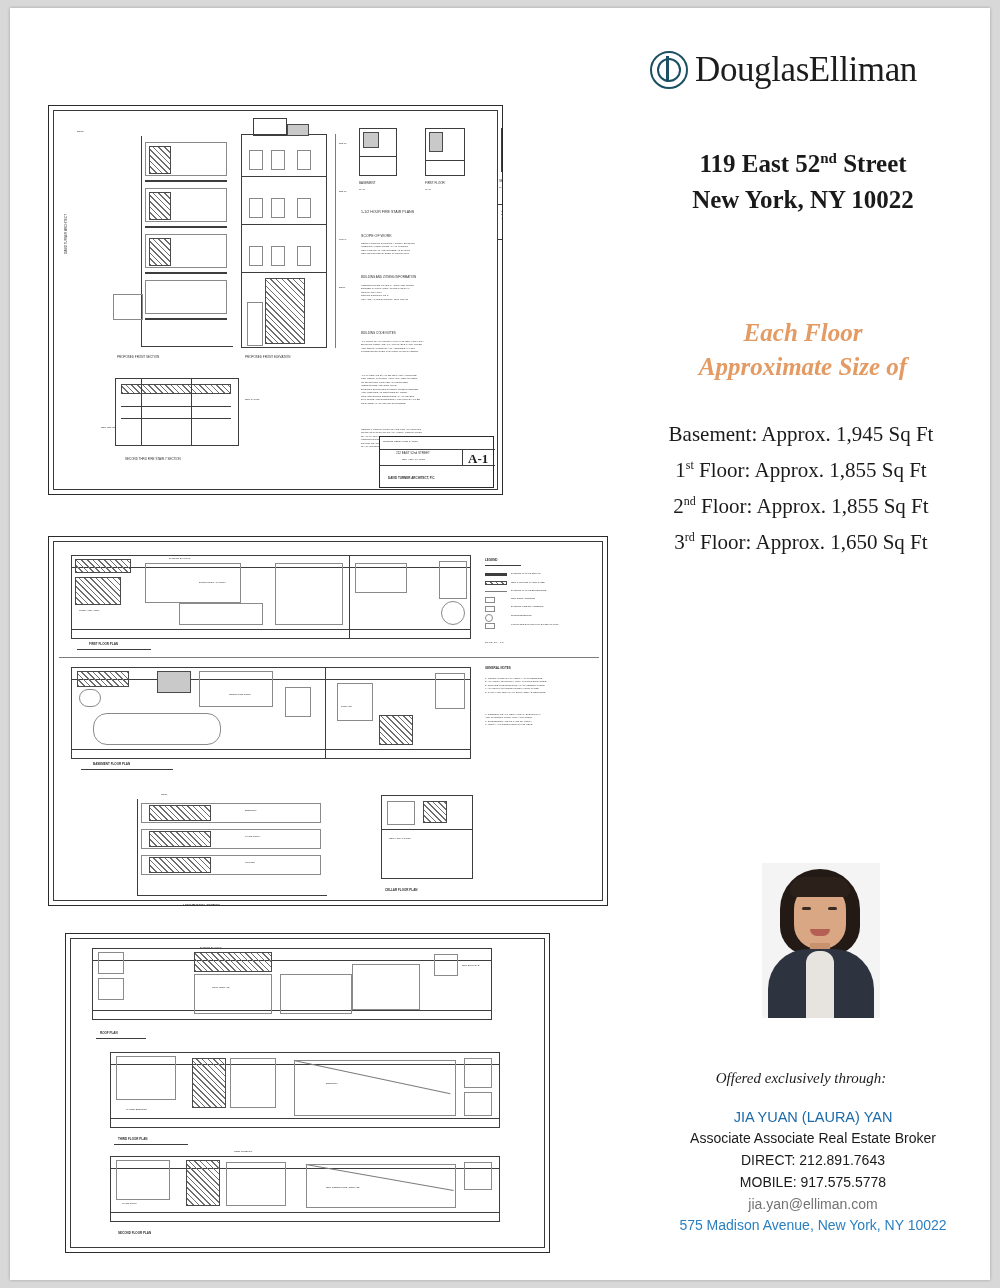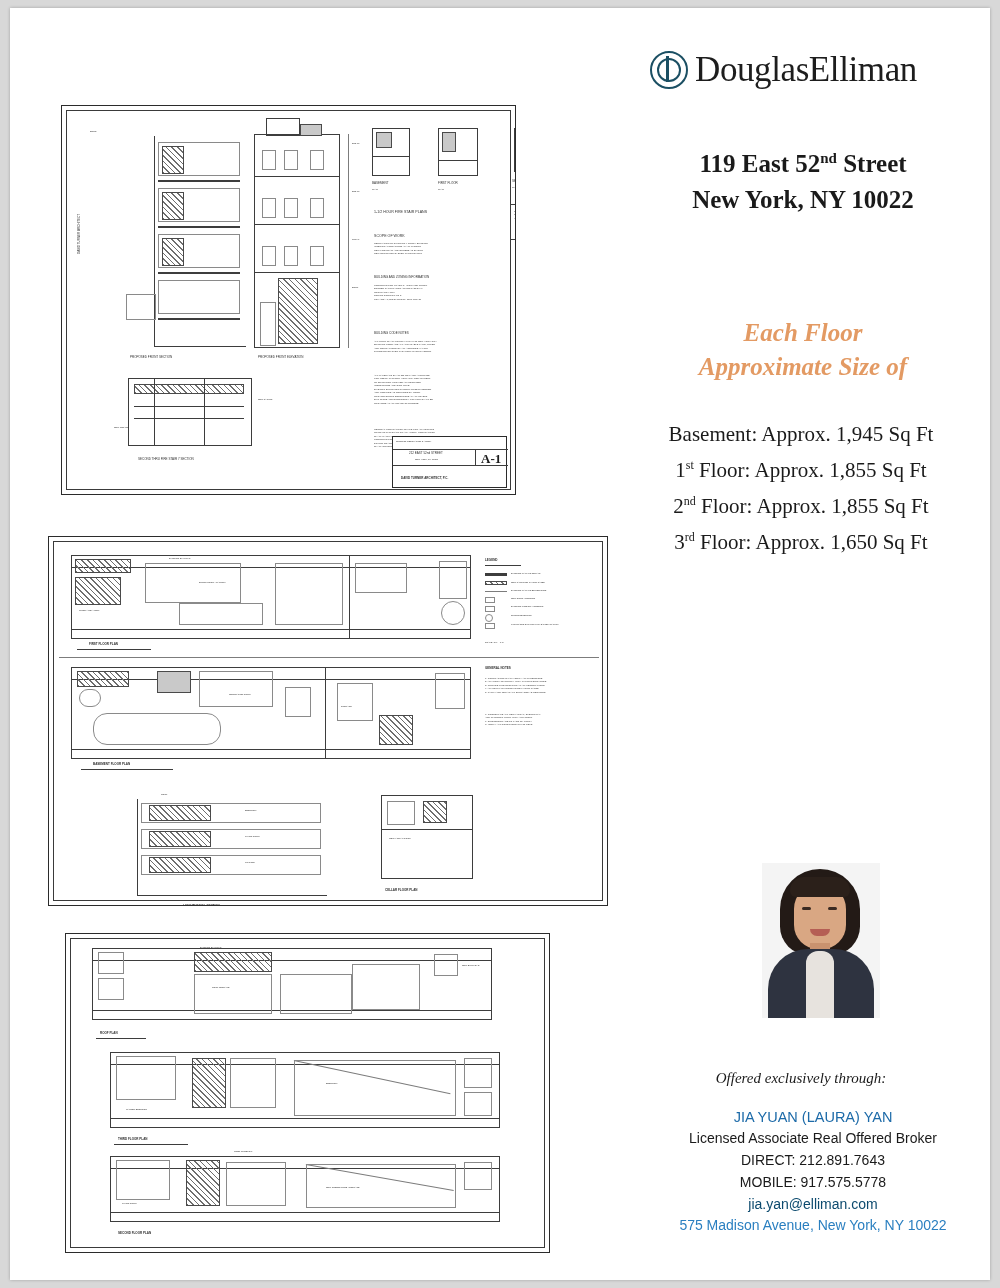--- a/index.html
+++ b/index.html
@@ -32,21 +32,21 @@
     width: 600px;
     height: 1272px;
   }
   .sheet {
     position: absolute;
     background: #ffffff;
     border: 1px solid #2b2b2b;
     box-sizing: border-box;
     overflow: hidden;
   }
-  .sheet-a1 { left: 51px;  top: 97px;  width: 455px; height: 390px; }
+  .sheet-a1 { left: 38px;  top: 97px;  width: 455px; height: 390px; }
   .sheet-a2 { left: 38px;  top: 528px; width: 560px; height: 370px; }
   .sheet-a3 { left: 55px;  top: 925px; width: 485px; height: 320px; }
 
   .sheet-inner {
     position: absolute;
     left: 4px; top: 4px; right: 4px; bottom: 4px;
     border: 1px solid #3a3a3a;
   }
 
   
@@ -291,21 +291,21 @@
     left: 20px;
     top: 1098px;
     width: 366px;
     text-align: center;
     font-family: "Liberation Sans", sans-serif;
     font-size: 14px;
     line-height: 1.55;
     color: #1a1a1a;
   }
   .agent .name { color: #1c6aa8; font-size: 14.5px; }
-  .agent .email { color: #0c4a6e; }
+  .agent .email { color: #737373; }
   .agent .addr2 { color: #2a7fc0; }
 </style>
 </head>
 <body>
 
 <div class="page">
 
   <div class="sheets">
 
     <div class="sheet sheet-a1">
@@ -622,20 +622,20 @@
       <div class="mouth"></div>
       <div class="neck"></div>
       <div class="body"></div>
       <div class="shirt"></div>
     </div>
 
     <div class="offered">Offered exclusively through:</div>
 
     <div class="agent">
       <div class="name">JIA YUAN (LAURA) YAN</div>
-      <div>Licensed Associate Real Offered Broker</div>
+      <div>Associate Associate Real Estate Broker</div>
       <div>DIRECT: 212.891.7643</div>
       <div>MOBILE: 917.575.5778</div>
       <div class="email">jia.yan@elliman.com</div>
       <div class="addr2">575 Madison Avenue, New York, NY 10022</div>
     </div>
   </div>
 </div>
 
 </body></html>

